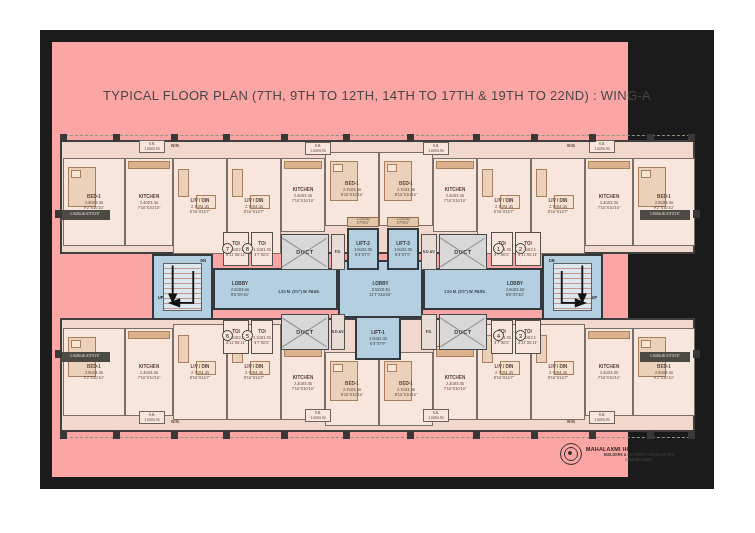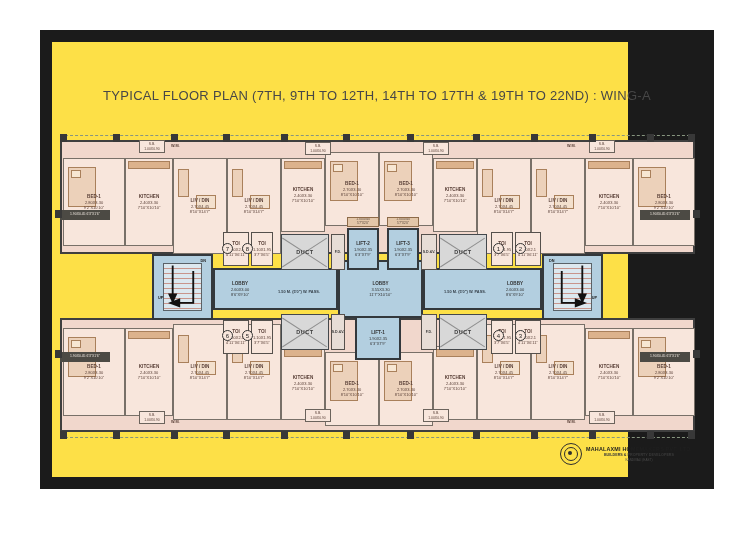--- a/index.html
+++ b/index.html
@@ -1,20 +1,20 @@
 <!DOCTYPE html>
 <html><head>
 <meta charset="utf-8">
 <style>
   html,body{margin:0;padding:0;width:755px;height:533px;background:#ffffff;overflow:hidden;
     font-family:"Liberation Sans",sans-serif;}
   .abs{position:absolute;box-sizing:border-box;}
   
   #frame{left:40px;top:30px;width:674px;height:459px;background:#1b1b1b;}
-  #paper{left:12px;top:12px;width:576px;height:435px;background:#fde047;}
+  #paper{left:12px;top:12px;width:576px;height:435px;background:#fca5a5;}
   #title{left:0;top:46px;width:650px;text-align:center;font-size:13px;color:#474747;
     letter-spacing:.3px;white-space:nowrap;}
   
   #plan{left:3px;top:90px;width:645px;height:312px;}
   .band{background:#f1d7cc;border:2px solid #3f3f3f;z-index:1;}
   .room{background:#f8e6dc;border:1px solid #787068;z-index:2;}
   .blue{background:#b3cfe0;border:2px solid #33383c;z-index:4;}
   .duct{background:#d8d8d8;border:1.5px solid #44484c;z-index:5;overflow:hidden;}
   .duct::before,.duct::after{content:"";position:absolute;left:-8%;top:50%;width:116%;height:1px;
     background:#8f8f8f;}

